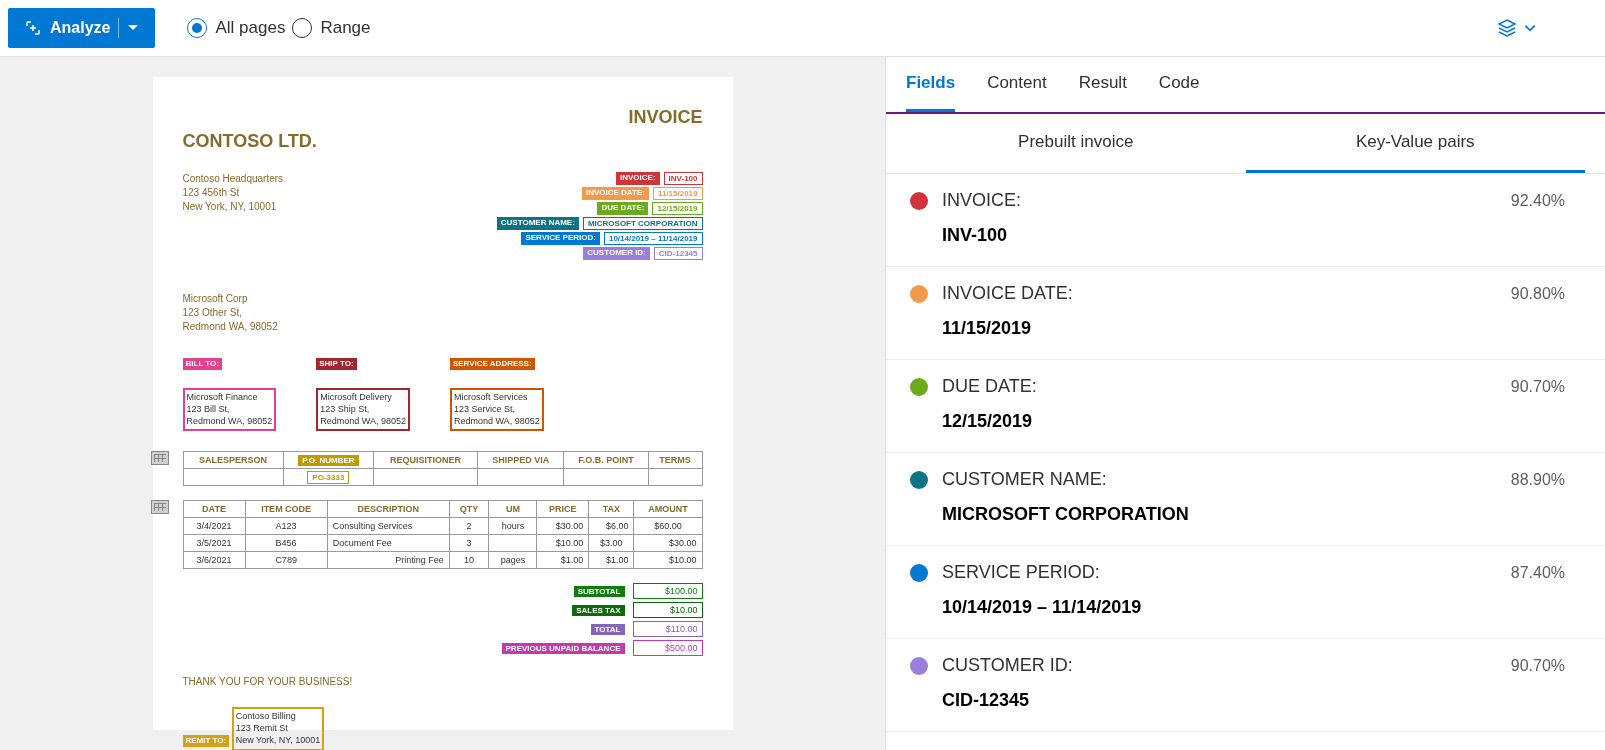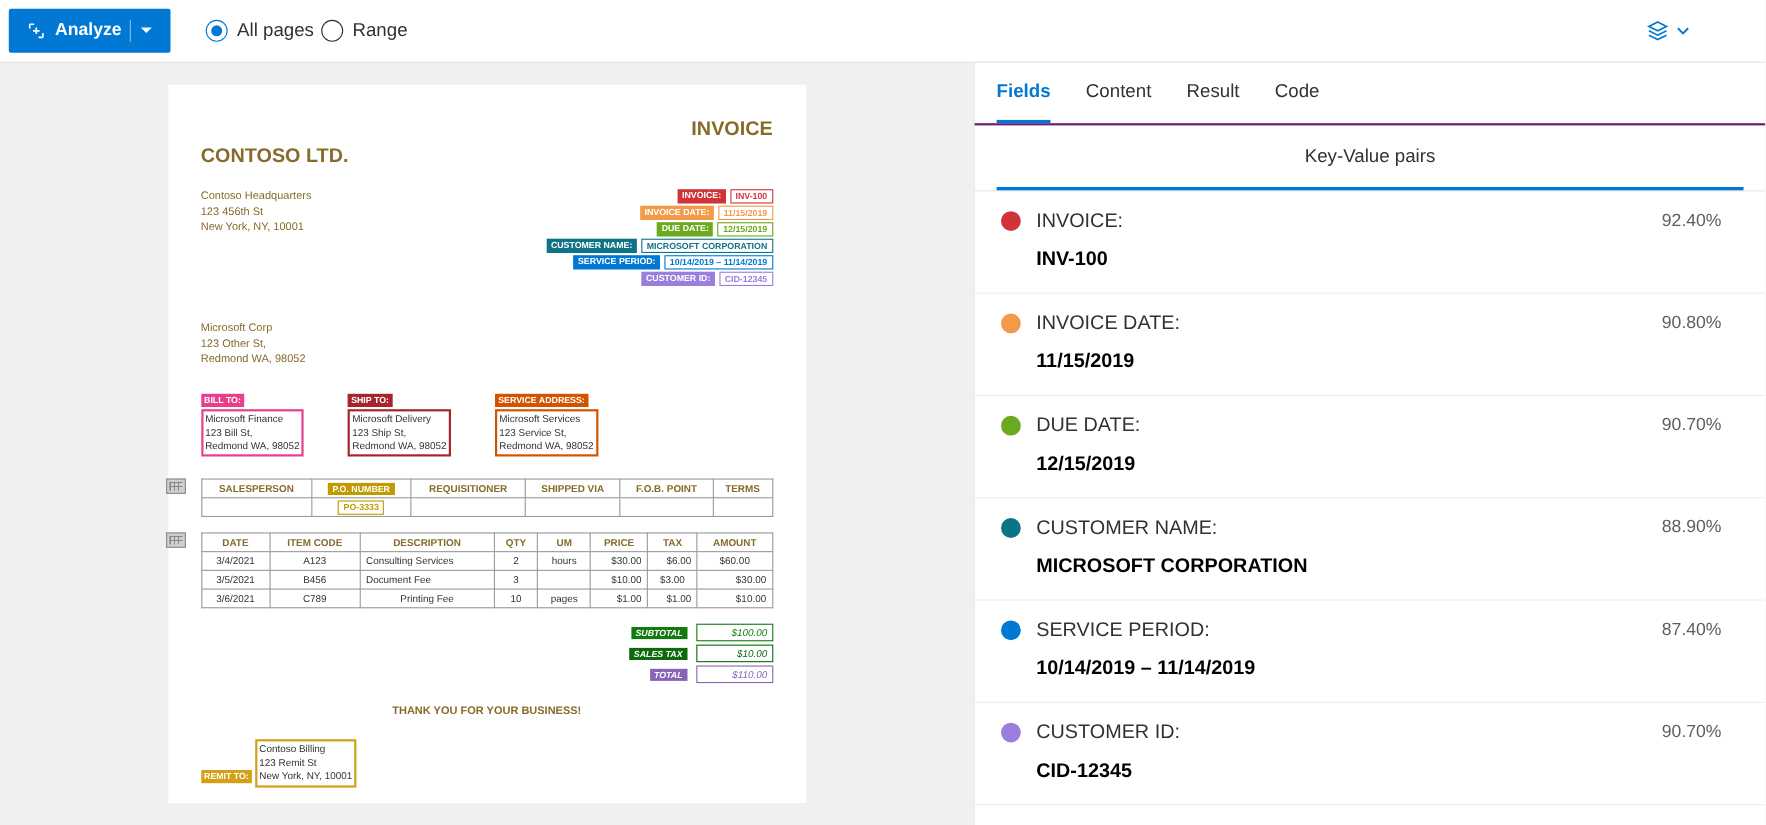--- a/index.html
+++ b/index.html
@@ -19,32 +19,32 @@
 .doc-header { display: flex; justify-content: space-between; margin-bottom: 20px; }
 .company-name { font-size: 18px; font-weight: bold; color: #866b2a; margin-top: 24px; }
 .invoice-title { font-size: 18px; font-weight: bold; color: #866b2a; }
 .doc-row { display: flex; justify-content: space-between; margin-bottom: 30px; }
 .address-block { font-size: 10px; color: #866b2a; line-height: 1.4; }
 .meta-block { font-size: 9px; text-align: right; }
 .meta-line { display: flex; justify-content: flex-end; gap: 4px; margin-bottom: 2px; }
 .tag { padding: 1px 4px; font-size: 8px; font-weight: bold; color: #fff; }
 .bill-ship-row { display: flex; gap: 40px; margin-bottom: 20px; }
 .small-box { font-size: 9px; line-height: 1.3; }
-.box-label { font-size: 8px; font-weight: bold; padding: 1px 3px; color: #fff; display: inline-block; margin-bottom: 2px; }
+.box-label { font-size: 8px; font-weight: bold; padding: 1px 3px; color: #fff; display: inline-block; margin-bottom: 18px; }
 .box-content { display: block; }
 .doc-table { width: 100%; border-collapse: collapse; font-size: 9px; margin-bottom: 8px; }
 .doc-table th, .doc-table td { border: 1px solid #999; padding: 3px 5px; }
 .doc-table th { color: #866b2a; font-weight: bold; background: #fff; }
 .doc-table td { text-align: center; }
 .table-icon { position: absolute; left: -32px; width: 18px; height: 14px; background: #d0d0d0; border: 1px solid #888; }
 .table-icon::before { content:""; position:absolute; inset:2px; background: repeating-linear-gradient(#888 0 1px, transparent 1px 4px), repeating-linear-gradient(90deg,#888 0 1px, transparent 1px 4px); }
-.totals-block { width: 60%; margin-left: auto; font-size: 9px; font-style: italic; }
+.totals-block { width: 60%; margin-left: auto; font-size: 9px; }
 .total-line { display: flex; justify-content: flex-end; gap: 8px; margin-bottom: 3px; align-items: center; }
 .total-val { width: 70px; text-align: right; border: 1px solid #ccc; padding: 2px 4px; }
-.thanks { text-align: center; color: #866b2a; font-weight: bold; font-size: 10px; margin: 20px 0; }
+.thanks { color: #866b2a; font-weight: normal; font-size: 10px; margin: 20px 0; }
 .right-panel { width: 720px; border-left: 1px solid #e0e0e0; display: flex; flex-direction: column; background: #fff; }
 .tabs-primary { display: flex; gap: 32px; padding: 0 20px; border-bottom: 2px solid #701a75; }
 .tab-p { padding: 16px 0; font-size: 17px; color: #323130; cursor: pointer; border-bottom: 3px solid transparent; }
 .tab-p.active { color: #0078d4; border-bottom-color: #0078d4; font-weight: 600; }
 .tabs-secondary { display: flex; padding: 0 20px; border-bottom: 1px solid #e5e5e5; }
 .tab-s { flex: 1; text-align: center; padding: 18px 0; font-size: 17px; color: #323130; cursor: pointer; border-bottom: 3px solid transparent; }
 .tab-s.active { border-bottom-color: #0078d4; font-weight: 400; }
 .fields-list { flex: 1; overflow-y: scroll; }
 .field-item { padding: 16px 40px 20px 24px; border-bottom: 1px solid #eee; }
 .field-head { display: flex; align-items: center; gap: 14px; }
@@ -205,21 +205,21 @@
                 <td style="text-align:left">Document Fee</td>
                 <td>3</td>
                 <td></td>
                 <td style="text-align:right">$10.00</td>
                 <td style="text-align:center">$3.00</td>
                 <td style="text-align:right">$30.00</td>
               </tr>
           <tr>
                 <td>3/6/2021</td>
                 <td>C789</td>
-                <td style="text-align:center">Printing Fee</td>
+                <td style="text-align:right">Printing Fee</td>
                 <td>10</td>
                 <td>pages</td>
                 <td style="text-align:right">$1.00</td>
                 <td style="text-align:right">$1.00</td>
                 <td style="text-align:right">$10.00</td>
               </tr>
         </tbody>
           </table>
       </div>
       <div class="totals-block" style="margin-top:14px">
@@ -228,37 +228,42 @@
             <span class="total-val" style="border-color:#107c10;color:#107c10">$100.00</span>
           </div>
         <div class="total-line">
             <span class="tag" style="background:#0b6a0b">SALES TAX</span>
             <span class="total-val" style="border-color:#0b6a0b;color:#0b6a0b">$10.00</span>
           </div>
         <div class="total-line">
             <span class="tag" style="background:#8764b8">TOTAL</span>
             <span class="total-val" style="border-color:#8764b8;color:#8764b8">$110.00</span>
           </div>
+        <div class="total-line">
+            <span class="tag" style="background:#c239b3">PREVIOUS UNPAID BALANCE</span>
+            <span class="total-val" style="border-color:#c239b3;color:#c239b3">$500.00</span>
+          </div>
       </div>
       <div class="thanks">THANK YOU FOR YOUR BUSINESS!</div>
       <div class="small-box">
         <span class="box-label" style="background:#d4a017">REMIT TO:</span>
         <span class="box-content" style="border:2px solid #d4a017;padding:2px;display:inline-block"><span>Contoso Billing</span><br><span>123 Remit St</span><br><span>New York, NY, 10001</span></span>
       </div>
     </div>
   </div>
 
   <div class="right-panel">
     <div class="tabs-primary">
       <div class="tab-p active">Fields</div>
       <div class="tab-p">Content</div>
       <div class="tab-p">Result</div>
       <div class="tab-p">Code</div>
     </div>
     <div class="tabs-secondary">
+      <div class="tab-s">Prebuilt invoice</div>
       <div class="tab-s active">Key-Value pairs</div>
     </div>
     <div class="fields-list" id="fields-list">
         <div class="field-item">
     <div class="field-head">
       <span class="color-dot" style="background:#d13438"></span>
       <span class="field-key">INVOICE:</span>
       <span class="field-conf">92.40%</span>
     </div>
     <div class="field-val">INV-100</div>

